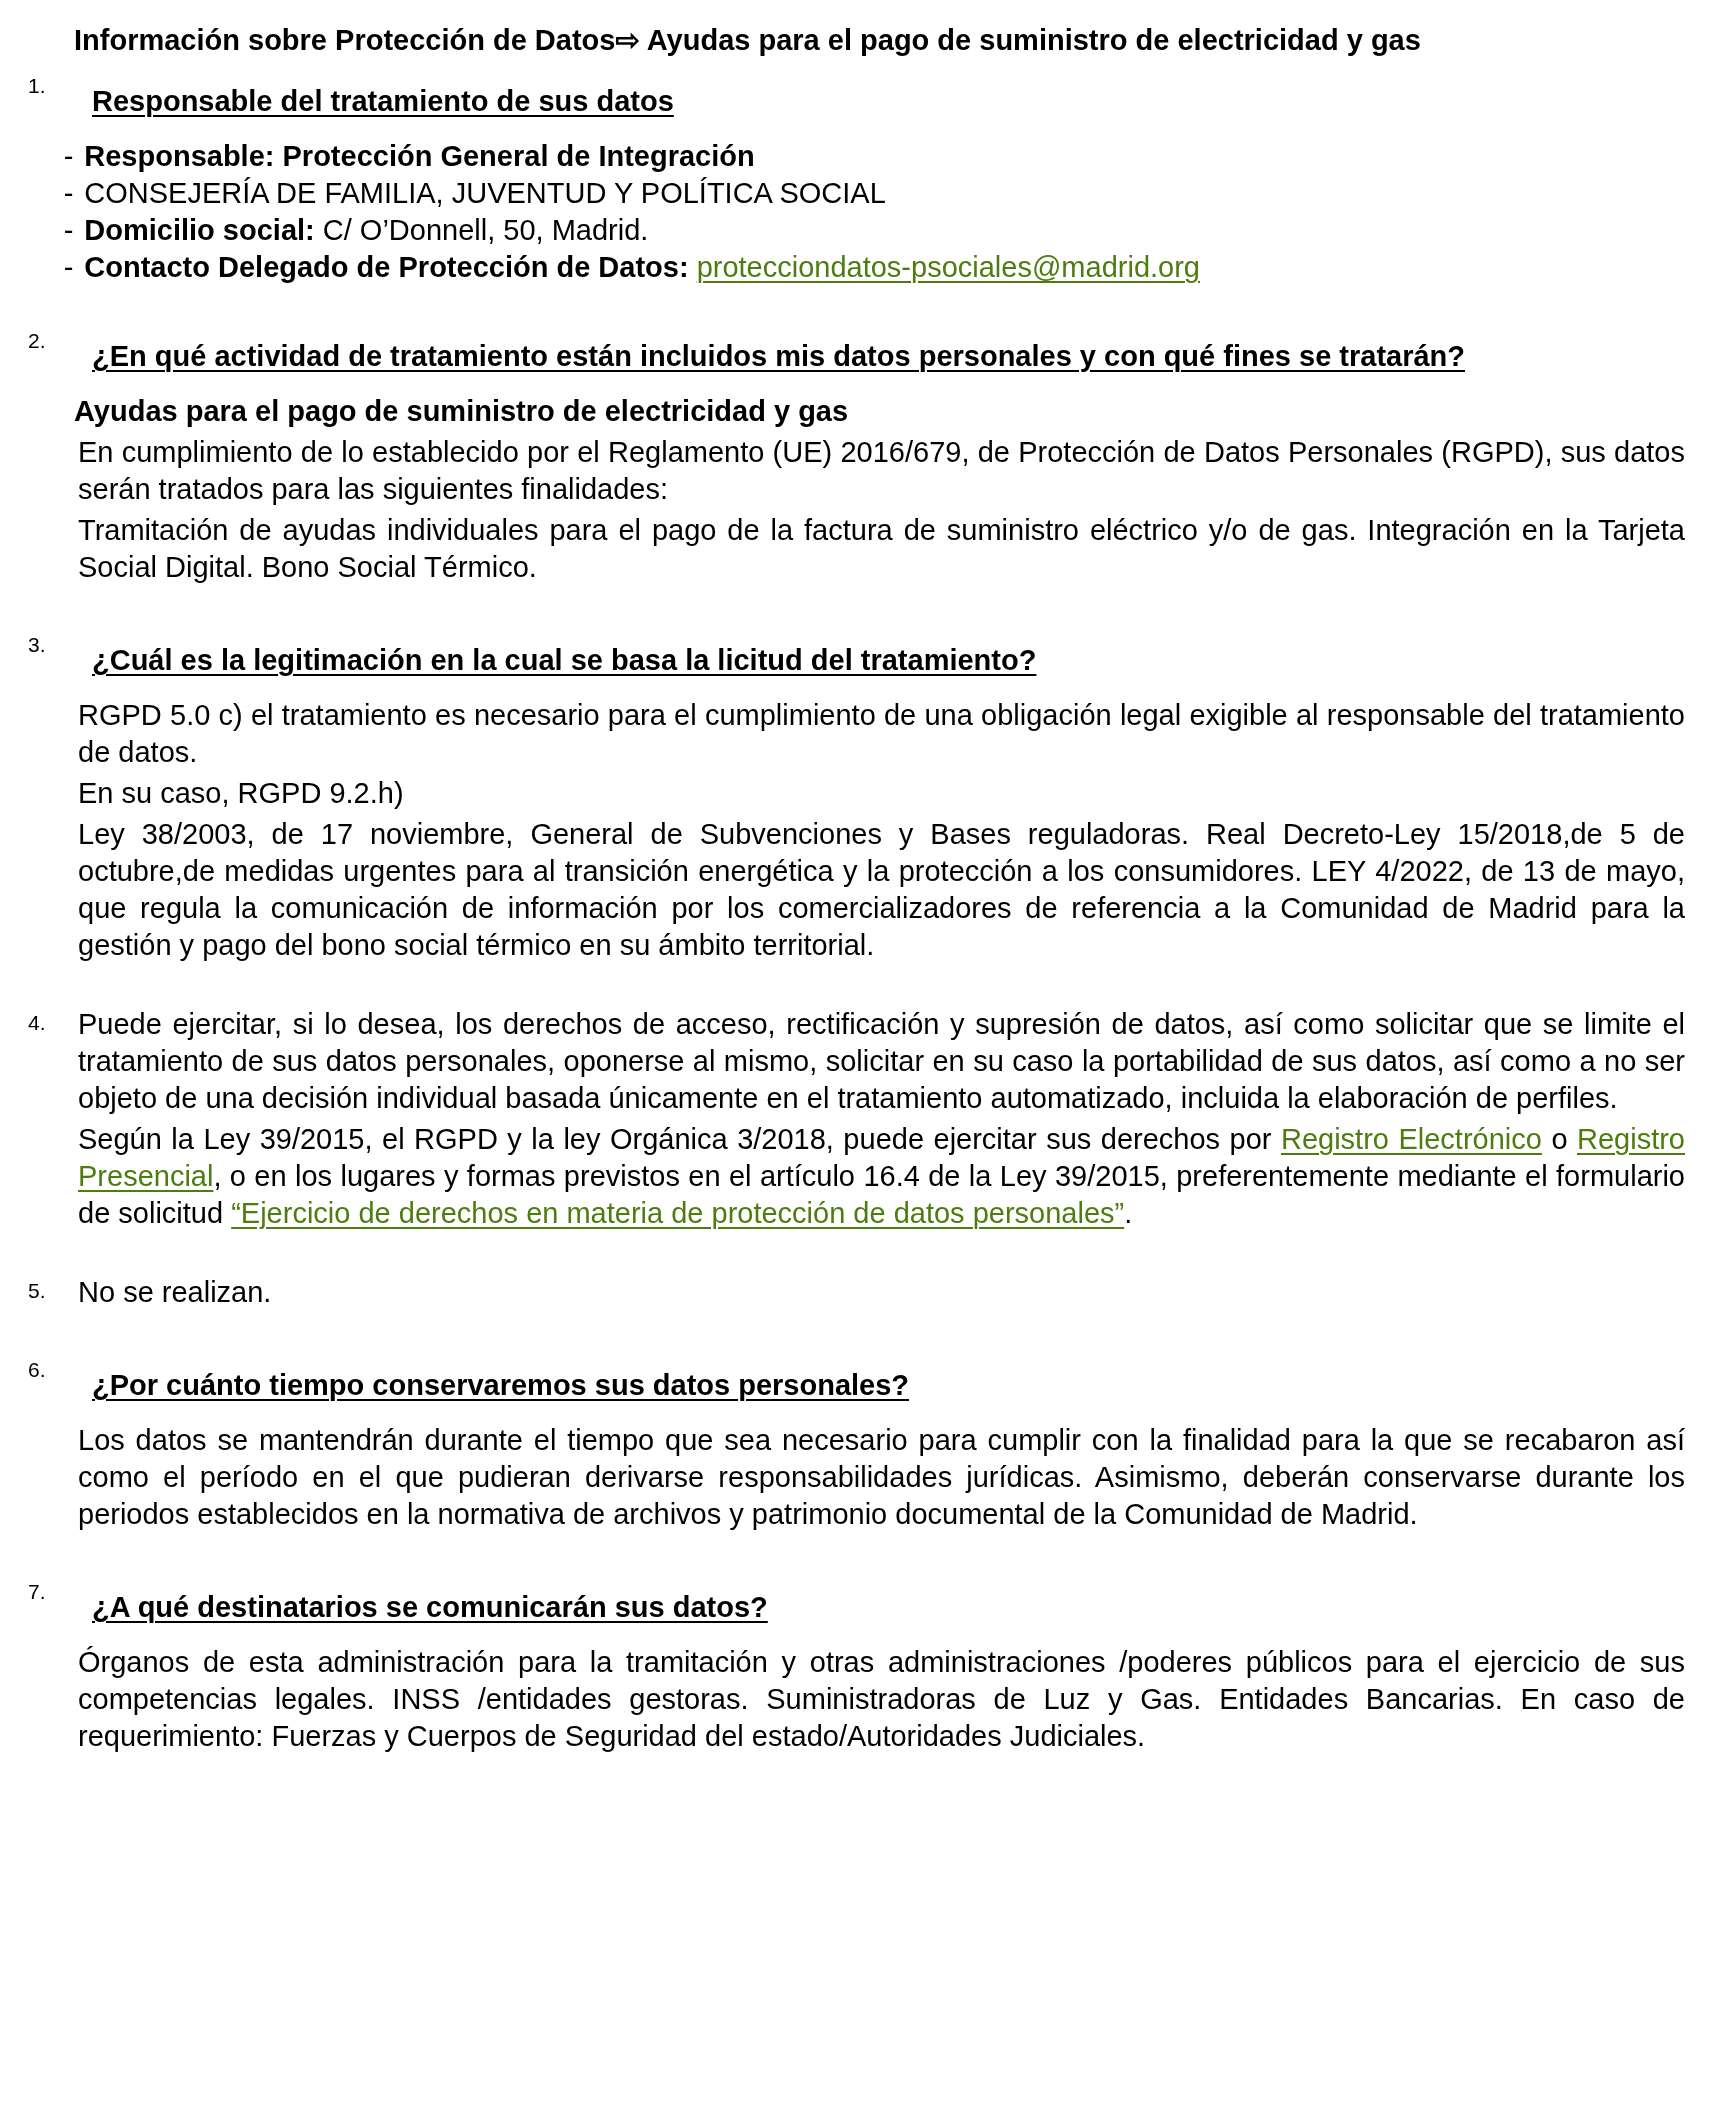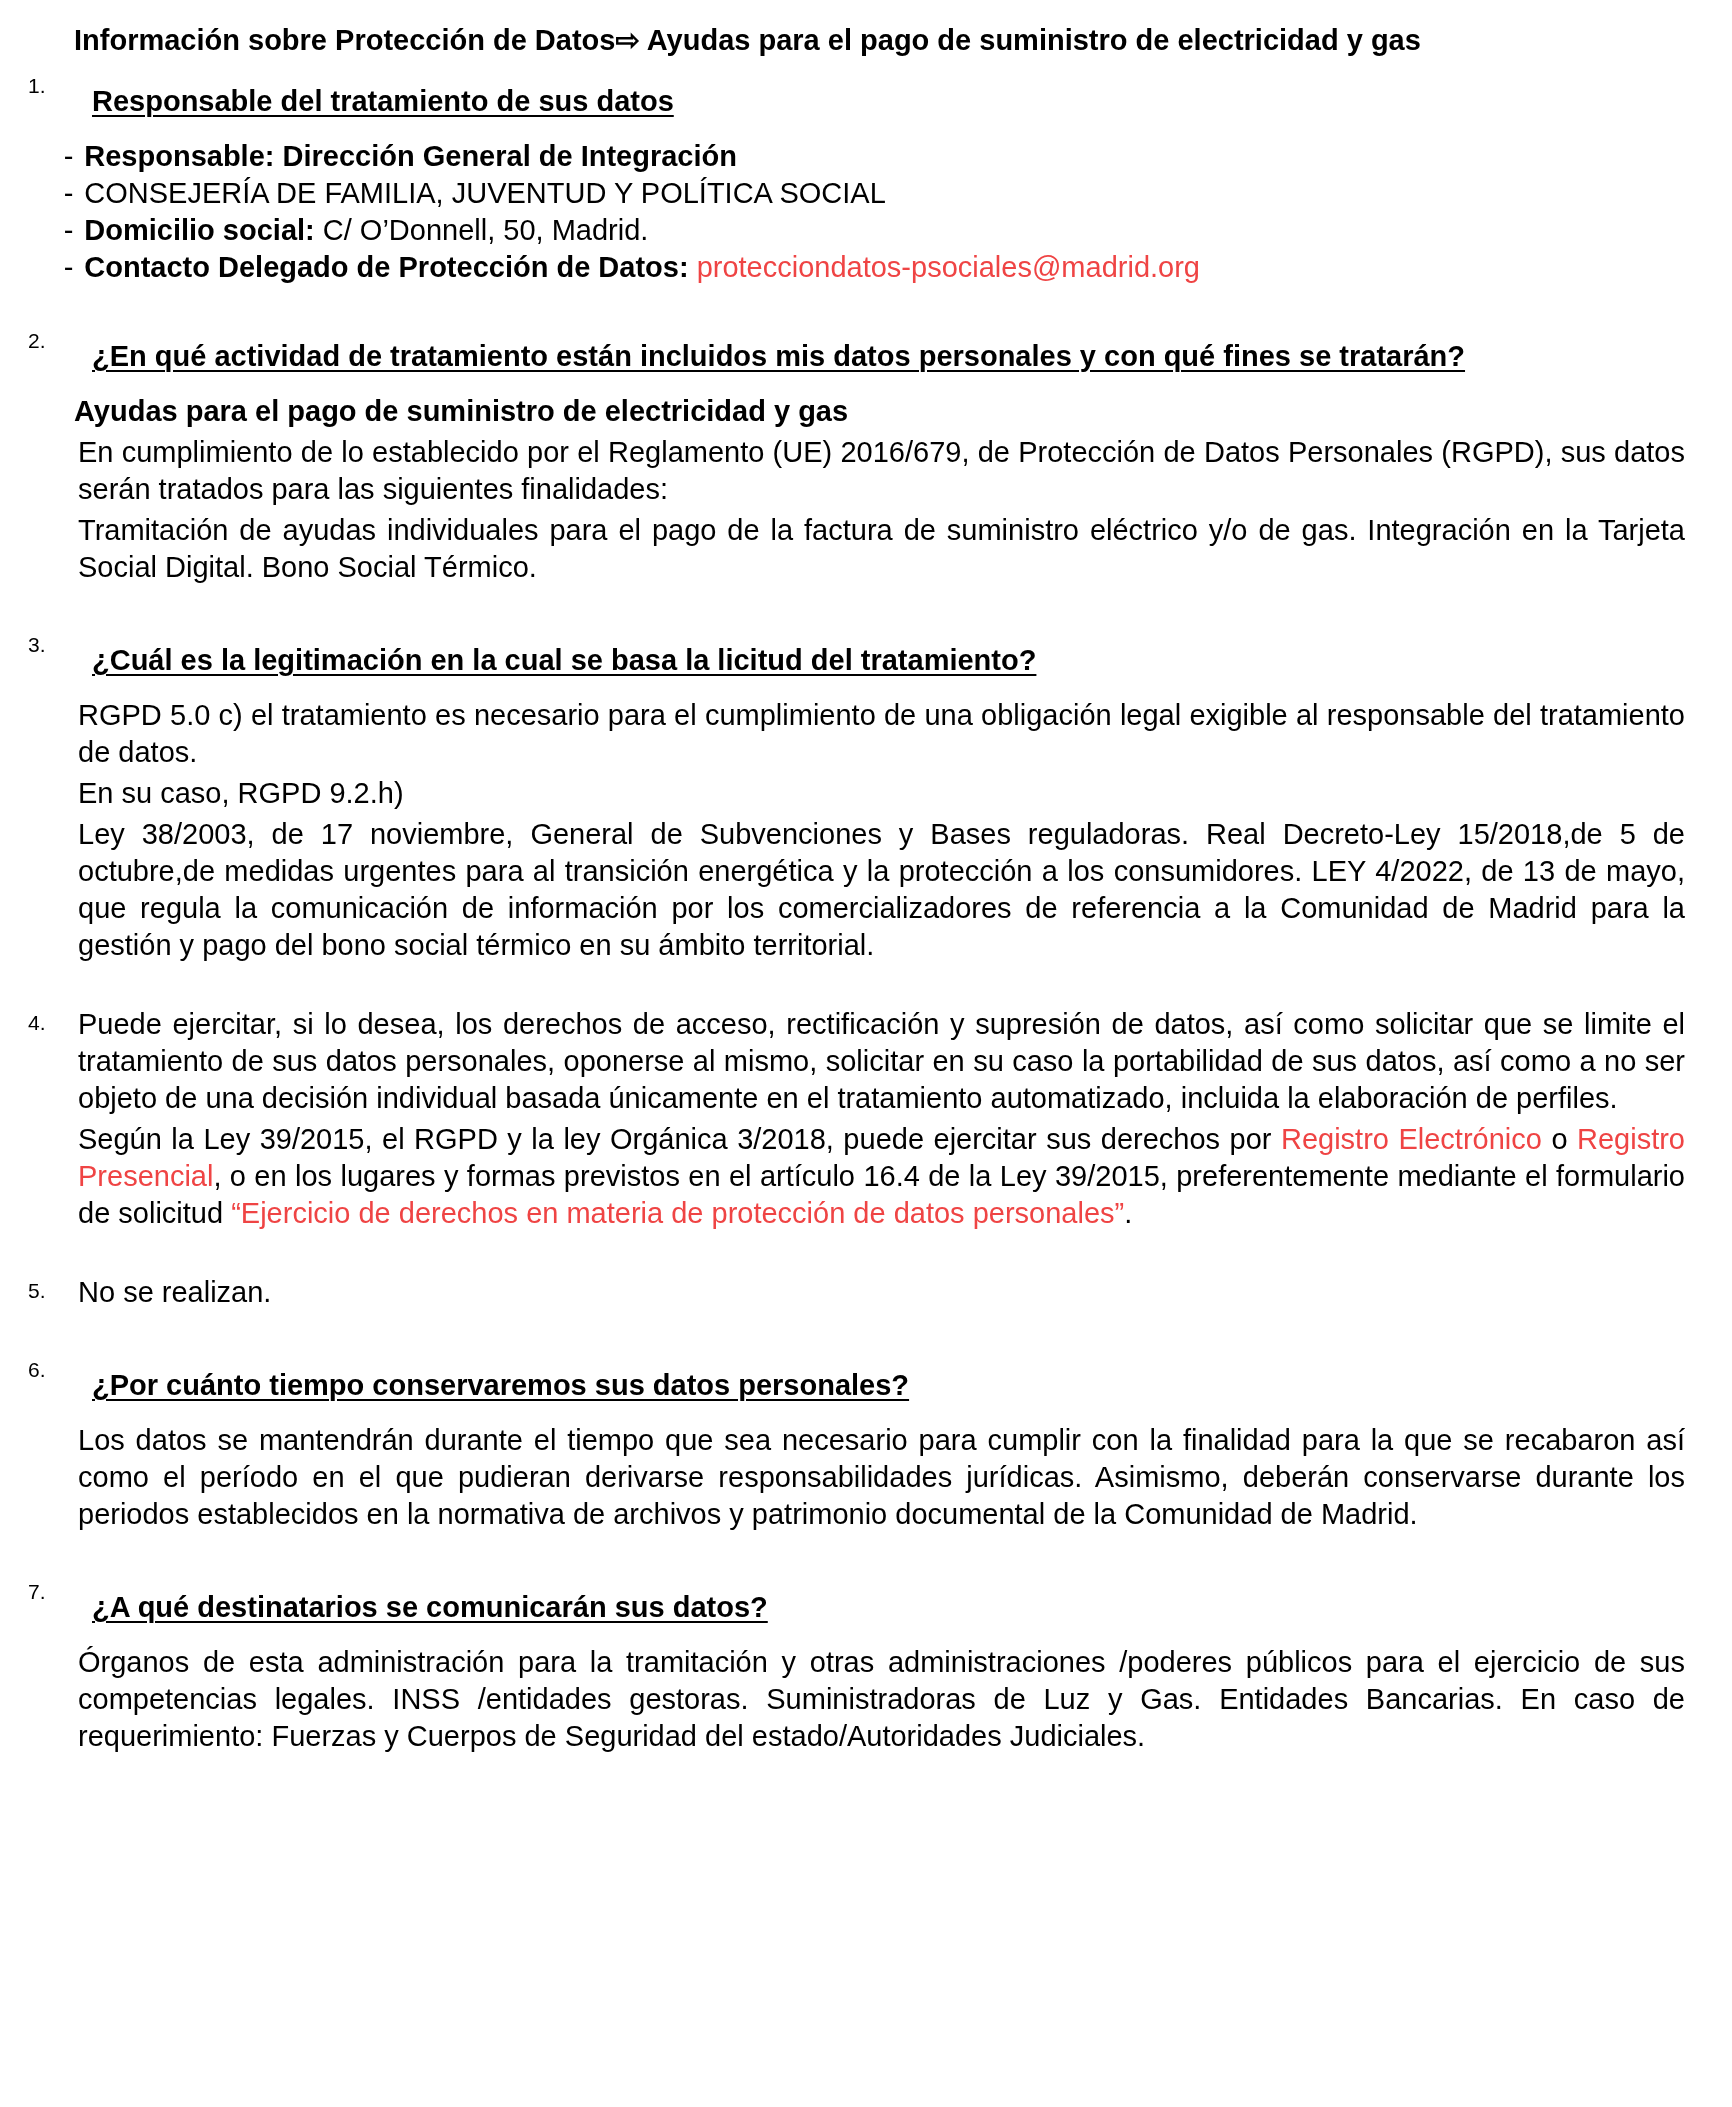--- a/index.html
+++ b/index.html
@@ -32,40 +32,41 @@
     text-decoration: underline;
     text-decoration-thickness: 2.2px;
     text-underline-offset: 4.4px;
   }
   .subheading { margin: 0; font-weight: bold; }
   .para { margin: 4px; text-align: justify; }
   .dash-item { display: flex; }
   .dash { flex: 0 0 20.6px; margin-left: -10.3px; }
   .item-text { flex: 1; }
   .link {
-    color: #ef4444;
+    color: #4d7c0f;
+    text-decoration: underline;
     text-decoration-thickness: 1.8px;
     text-underline-offset: 3.7px;
     cursor: pointer;
   }
 </style>
 </head>
 <body>
 
 <div class="page">
 
   <p class="title"><span>Información sobre Protección de Datos</span><span class="arrow">⇨</span><span> Ayudas para el pago de suministro de electricidad y gas</span></p>
 
   <div class="section">
     <div class="num">1.</div>
     <div class="content">
       <p class="heading">Responsable del tratamiento de sus datos</p>
       <div class="dash-item">
         <span class="dash">-</span>
-        <span class="item-text"><strong>Responsable: Dirección General de Integración</strong><span></span></span>
+        <span class="item-text"><strong>Responsable: Protección General de Integración</strong><span></span></span>
       </div>
       <div class="dash-item">
         <span class="dash">-</span>
         <span class="item-text"><strong></strong><span>CONSEJERÍA DE FAMILIA, JUVENTUD Y POLÍTICA SOCIAL</span></span>
       </div>
       <div class="dash-item">
         <span class="dash">-</span>
         <span class="item-text"><strong>Domicilio social:</strong><span> C/ O’Donnell, 50, Madrid.</span></span>
       </div>
       <div class="dash-item">

